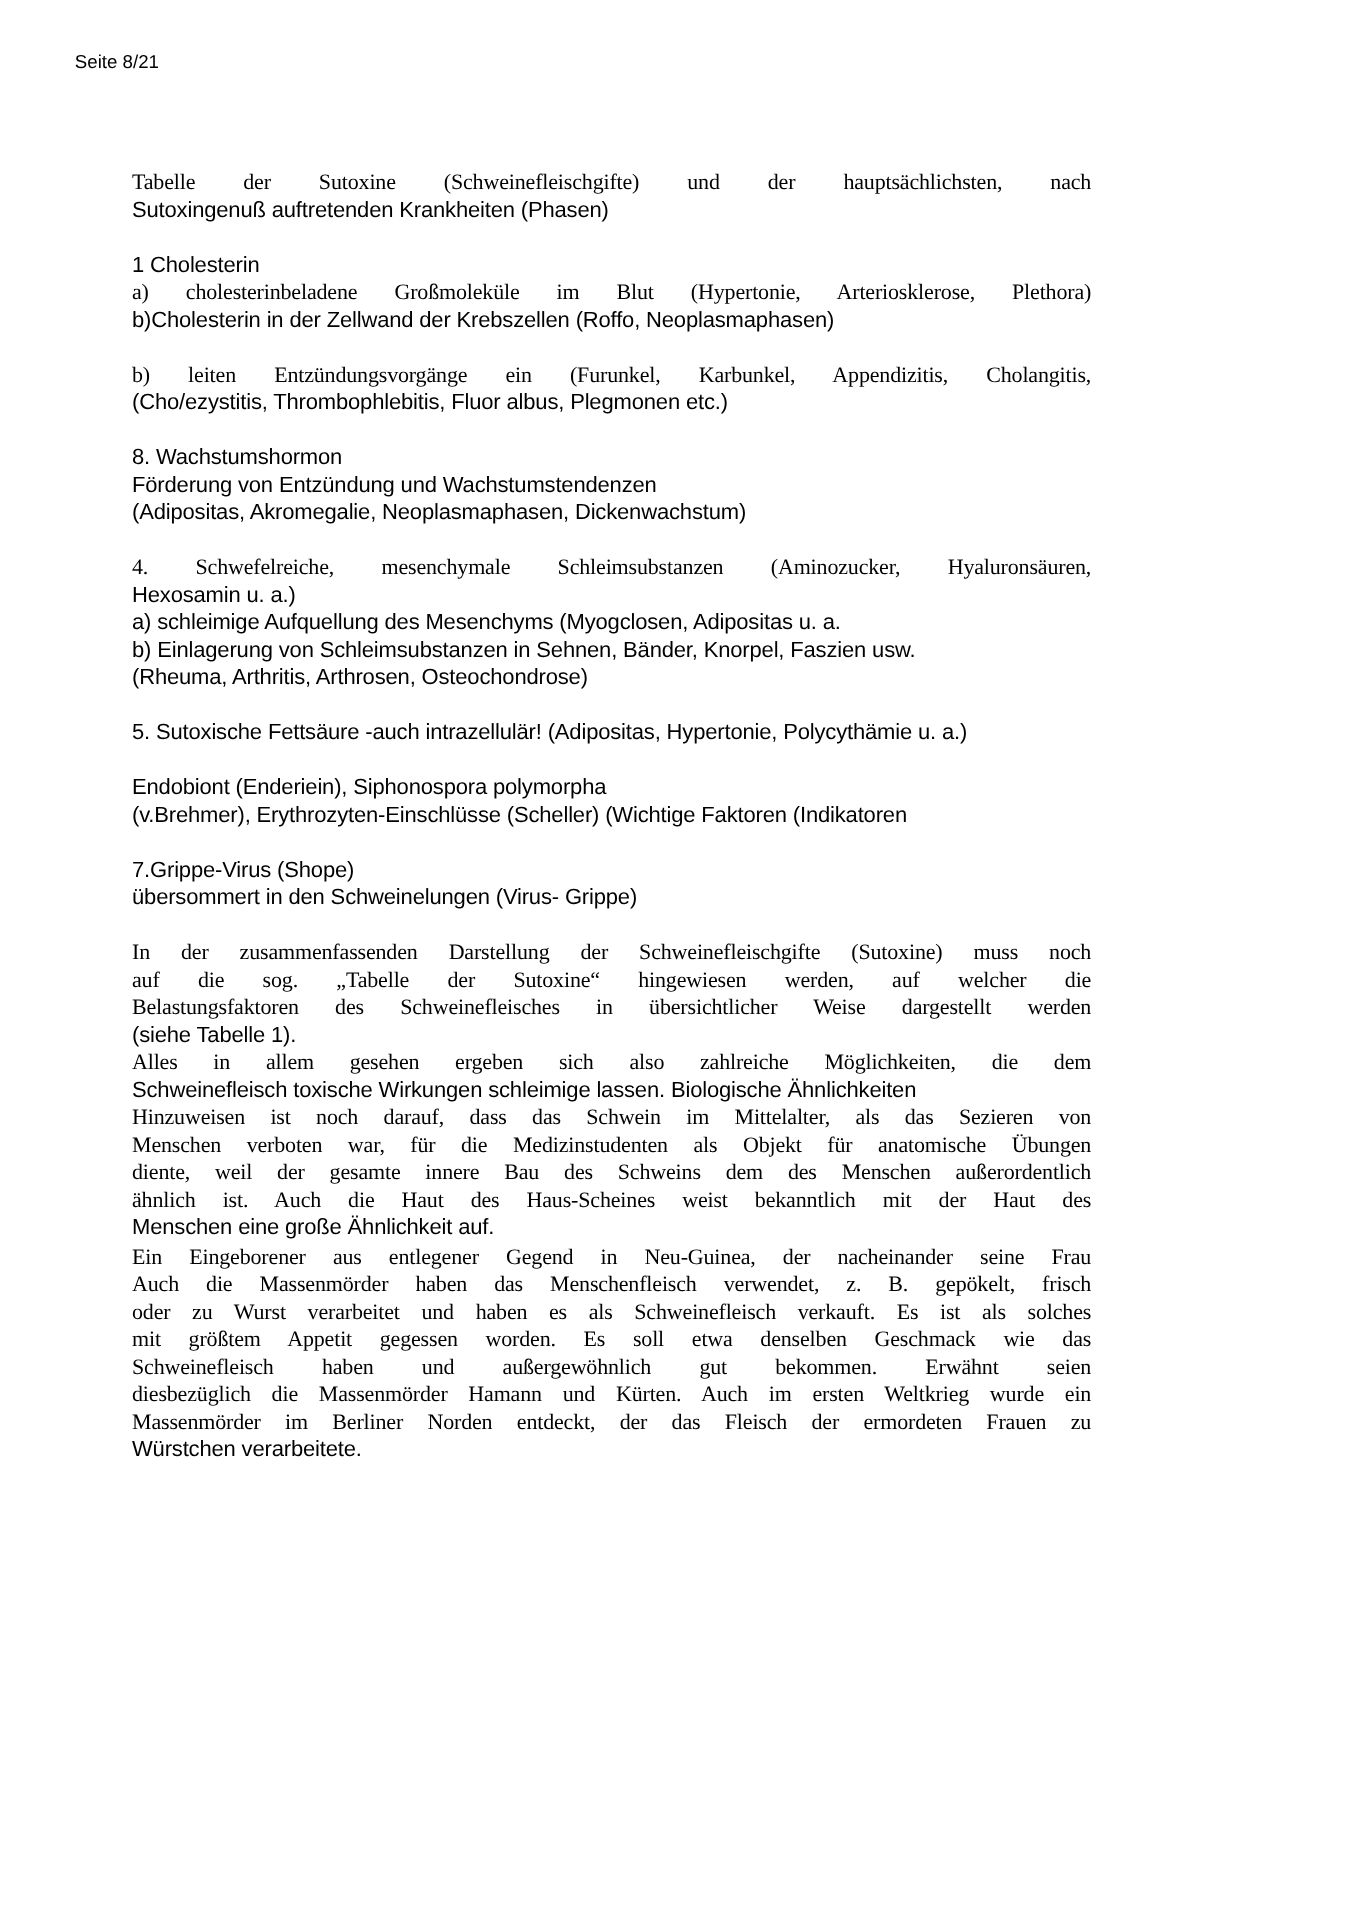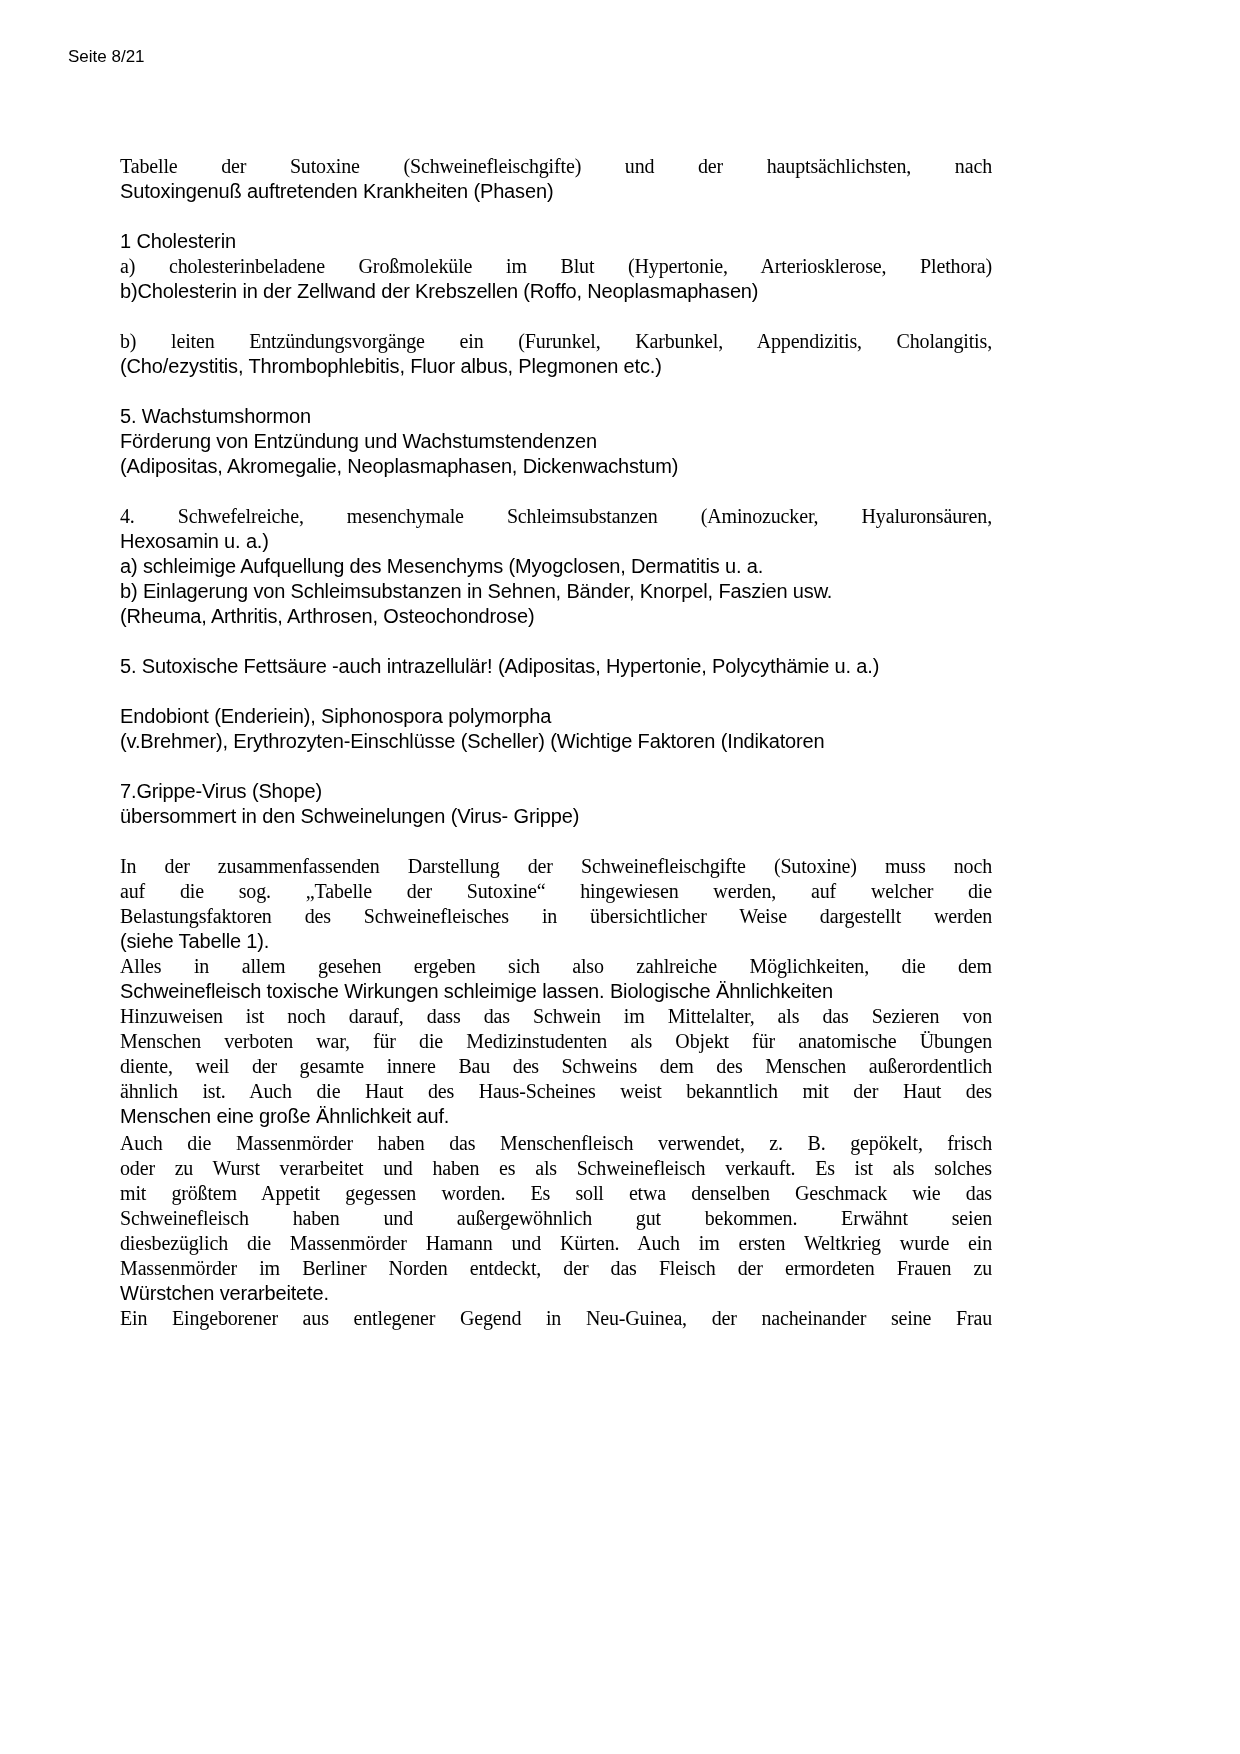--- a/index.html
+++ b/index.html
@@ -48,30 +48,30 @@
     </div>
     <span class="gap"></span>
 
     <div>
       <span class="line j">b) leiten Entzündungsvorgänge ein (Furunkel, Karbunkel, Appendizitis, Cholangitis,</span>
       <span class="line">(Cho/ezystitis, Thrombophlebitis, Fluor albus, Plegmonen etc.)</span>
     </div>
     <span class="gap"></span>
 
     <div>
-      <span class="line">5. Wachstumshormon</span>
+      <span class="line">8. Wachstumshormon</span>
       <span class="line">Förderung von Entzündung und Wachstumstendenzen</span>
       <span class="line">(Adipositas, Akromegalie, Neoplasmaphasen, Dickenwachstum)</span>
     </div>
     <span class="gap"></span>
 
     <div>
       <span class="line j">4. Schwefelreiche, mesenchymale Schleimsubstanzen (Aminozucker, Hyaluronsäuren,</span>
       <span class="line">Hexosamin u. a.)</span>
-      <span class="line">a) schleimige Aufquellung des Mesenchyms (Myogclosen, Dermatitis u. a.</span>
+      <span class="line">a) schleimige Aufquellung des Mesenchyms (Myogclosen, Adipositas u. a.</span>
       <span class="line">b) Einlagerung von Schleimsubstanzen in Sehnen, Bänder, Knorpel, Faszien usw.</span>
       <span class="line">(Rheuma, Arthritis, Arthrosen, Osteochondrose)</span>
     </div>
     <span class="gap"></span>
 
     <div>
       <span class="line">5. Sutoxische Fettsäure -auch intrazellulär! (Adipositas, Hypertonie, Polycythämie u. a.)</span>
     </div>
     <span class="gap"></span>
 
@@ -102,27 +102,27 @@
     <div>
       <span class="line j">Hinzuweisen ist noch darauf, dass das Schwein im Mittelalter, als das Sezieren von</span>
       <span class="line j">Menschen verboten war, für die Medizinstudenten als Objekt für anatomische Übungen</span>
       <span class="line j">diente, weil der gesamte innere Bau des Schweins dem des Menschen außerordentlich</span>
       <span class="line j">ähnlich ist. Auch die Haut des Haus-Scheines weist bekanntlich mit der Haut des</span>
       <span class="line">Menschen eine große Ähnlichkeit auf.</span>
     </div>
     <span class="gap-s"></span>
 
     <div>
+      <span class="line j">Ein Eingeborener aus entlegener Gegend in Neu-Guinea, der nacheinander seine Frau</span>
+    </div>
+
+    <div>
       <span class="line j">Auch die Massenmörder haben das Menschenfleisch verwendet, z. B. gepökelt, frisch</span>
       <span class="line j">oder zu Wurst verarbeitet und haben es als Schweinefleisch verkauft. Es ist als solches</span>
       <span class="line j">mit größtem Appetit gegessen worden. Es soll etwa denselben Geschmack wie das</span>
       <span class="line j">Schweinefleisch haben und außergewöhnlich gut bekommen. Erwähnt seien</span>
       <span class="line j">diesbezüglich die Massenmörder Hamann und Kürten. Auch im ersten Weltkrieg wurde ein</span>
       <span class="line j">Massenmörder im Berliner Norden entdeckt, der das Fleisch der ermordeten Frauen zu</span>
       <span class="line">Würstchen verarbeitete.</span>
     </div>
 
-    <div>
-      <span class="line j">Ein Eingeborener aus entlegener Gegend in Neu-Guinea, der nacheinander seine Frau</span>
-    </div>
-
   </div>
 </div>
 
 </body></html>

